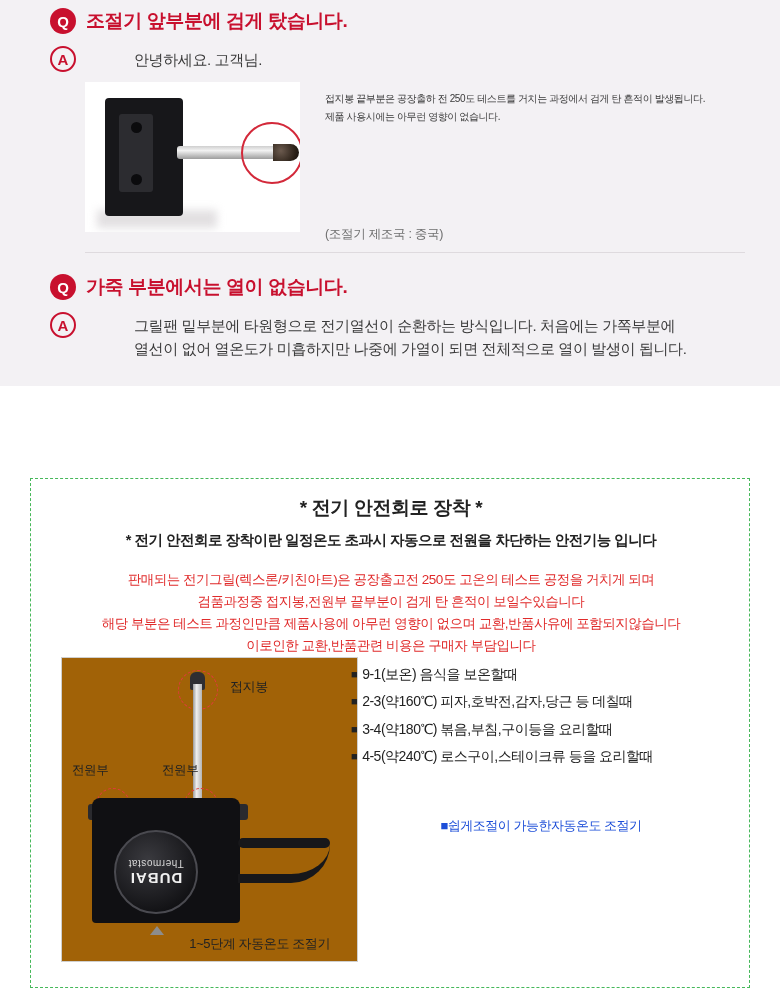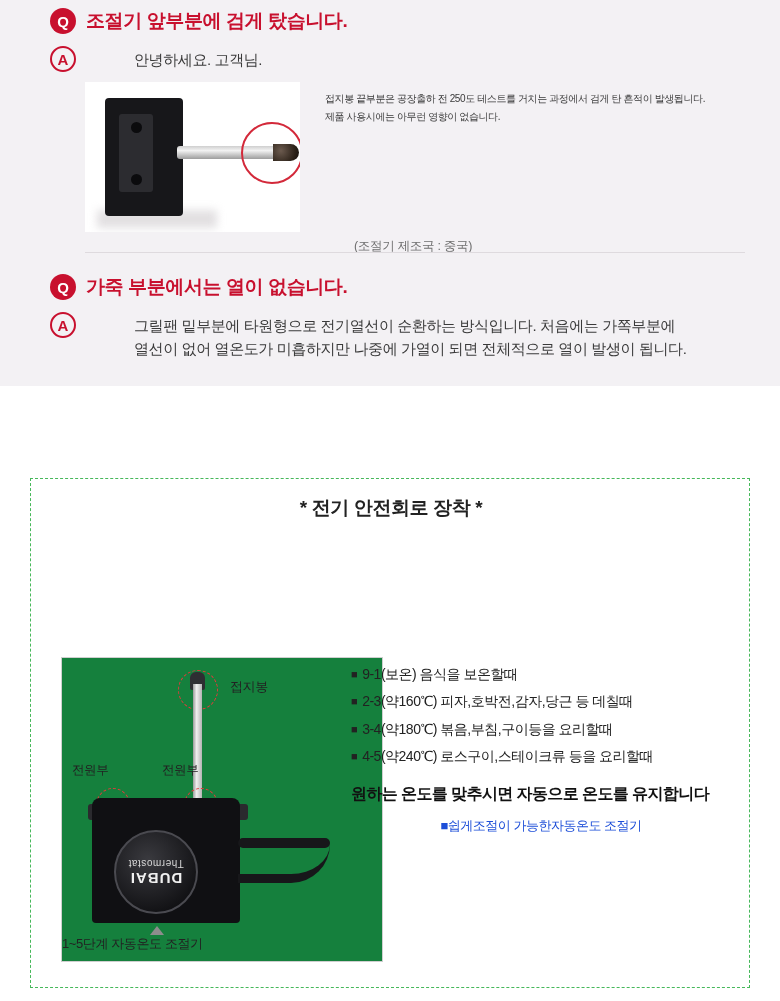--- a/index.html
+++ b/index.html
@@ -171,25 +171,24 @@
     top: 8px;
     width: 420px;
     font-size: 10px;
     line-height: 1.75;
     color: #3a3a3a;
     letter-spacing: -0.4px;
   }
   .q1-note {
     position: absolute;
     left: 240px;
-    top: 156px;
+    top: 144px;
     font-size: 12.5px;
     color: #6f6f6f;
     letter-spacing: -0.3px;
-    margin-left: 29px;
   }
 
   .divider {
     position: absolute;
     left: 85px;
     top: 252px;
     width: 660px;
     height: 1px;
     background: #dedade;
   }
@@ -237,23 +236,23 @@
     color: #e02b2b;
     line-height: 1.62;
     letter-spacing: -0.5px;
   }
 
   
   .photo2 {
     position: absolute;
     left: 30px;
     top: 178px;
-    width: 322px;
+    width: 297px;
     height: 305px;
-    background: #15803d;
+    background: #a16207;
     border: 1px solid #cfcfcf;
     box-sizing: border-box;
     overflow: hidden;
   }
   .p2-rod {
     position: absolute;
     left: 131px;
     top: 26px;
     width: 9px;
     height: 120px;
@@ -400,21 +399,21 @@
     top: 104px;
     font-size: 12.5px;
     color: #222;
     letter-spacing: -0.4px;
   }
   .p2-caption {
     position: absolute;
     left: 0;
     bottom: 8px;
     width: 268px;
-    text-align: left;
+    text-align: right;
     font-size: 13px;
     color: #222;
     letter-spacing: -0.4px;
   }
 
   
   .stage-list {
     position: absolute;
     left: 320px;
     top: 182px;
@@ -498,21 +497,28 @@
         <span class="a-text" style="white-space:pre-line; width:660px;">그릴팬 밑부분에 타원형으로 전기열선이 순환하는 방식입니다. 처음에는 가쪽부분에
 열선이 없어 열온도가 미흡하지만 나중에 가열이 되면 전체적으로 열이 발생이 됩니다.</span>
       </div>
     </div>
 
   </div>
 
   <div class="safety-section">
 
     <div class="safety-title">* 전기 안전회로 장착 *</div>
-
+    <div class="safety-sub">* 전기 안전회로 장착이란 일정온도 초과시 자동으로 전원을 차단하는 안전기능 입니다</div>
+
+    <div class="safety-red">
+      <div>판매되는 전기그릴(렉스론/키친아트)은 공장출고전 250도 고온의 테스트 공정을 거치게 되며</div>
+      <div>검품과정중 접지봉,전원부 끝부분이 검게 탄 흔적이 보일수있습니다</div>
+      <div>해당 부분은 테스트 과정인만큼 제품사용에 아무런 영향이 없으며 교환,반품사유에 포함되지않습니다</div>
+      <div>이로인한 교환,반품관련 비용은 구매자 부담입니다</div>
+    </div>
 
     <div class="photo2">
       <div class="p2-circ-top"></div>
       <div class="p2-tip"></div>
       <div class="p2-rod"></div>
       <div class="p2-lbl-top">접지봉</div>
 
       <div class="p2-lbl-l">전원부</div>
       <div class="p2-lbl-r">전원부</div>
       <div class="p2-circ-l"></div>
@@ -538,18 +544,17 @@
         <span class="sq">■</span><span>2-3(약160℃) 피자,호박전,감자,당근 등 데칠때</span>
       </div>
       <div class="stage-item">
         <span class="sq">■</span><span>3-4(약180℃) 볶음,부침,구이등을 요리할때</span>
       </div>
       <div class="stage-item">
         <span class="sq">■</span><span>4-5(약240℃) 로스구이,스테이크류 등을 요리할때</span>
       </div>
     </div>
 
-    <div class="stage-note">원하는 온도를 맞추시면 자동으로 온도를 유지합니다</div>
     <div class="stage-note2">■쉽게조절이 가능한자동온도 조절기</div>
 
   </div>
 
 </div>
 
 </body></html>

